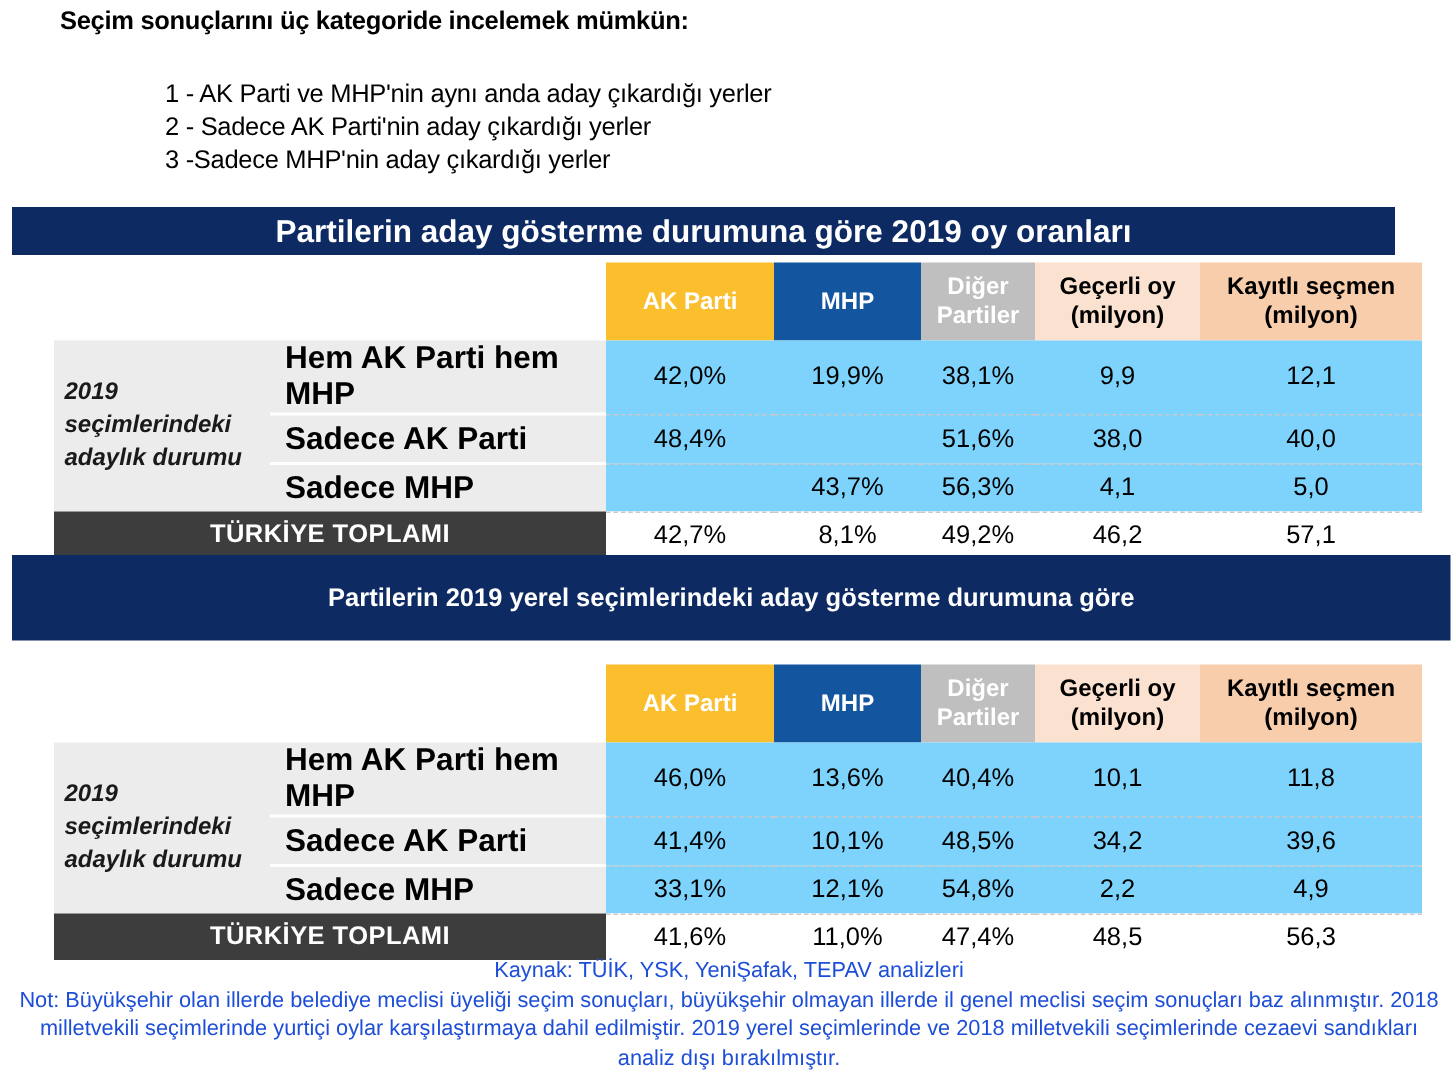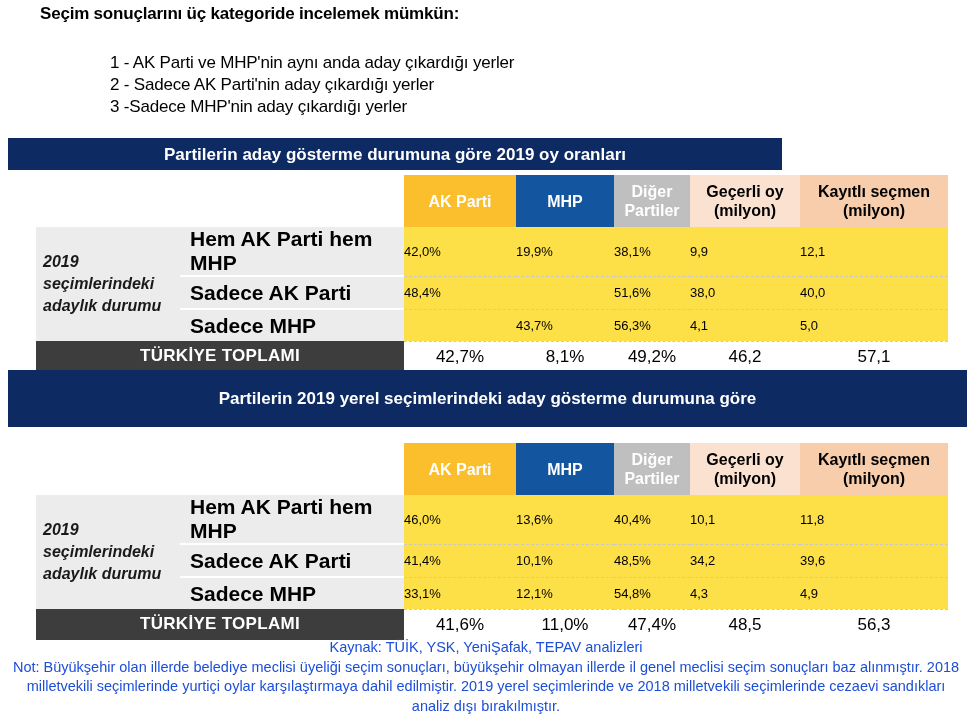--- a/index.html
+++ b/index.html
@@ -41,22 +41,22 @@
     background: #0e2a63;
     color: #ffffff;
     font-weight: bold;
     display: flex;
     align-items: center;
     justify-content: center;
     text-align: center;
     line-height: 25px;
   }
   #banner-1 {
-    left: 8px; top: 138px; width: 774px; height: 32px;
-    font-size: 17px;
+    left: 8px; top: 138px; width: 922px; height: 32px;
+    font-size: 21px;
   }
   #banner-2 {
     left: 8px; top: 370px; width: 959px; height: 57px;
     font-size: 17px;
   }
 
   
   .tepav-logo {
     position: absolute;
     left: 36px;
@@ -125,23 +125,24 @@
     background: #ececec;
     font-weight: bold;
     font-size: 21px;
     padding-left: 10px !important;
     height: 31px;
     color: #000000;
     border-top: 2px solid #ffffff;
   }
   tr.first-body .row-label { border-top: none; }
   .num {
-    font-size: 13px;
+    text-align: center;
+    font-size: 17px;
     height: 31px;
-    background: #fde047;
+    background: #7dd3fc;
     border-top: 1px dashed #c9c9c9;
   }
   tr.first-body .num { border-top: none; }
 
   
   .total-label {
     background: #3d3d3d;
     color: #ffffff;
     font-weight: bold;
     font-size: 17px;
@@ -314,21 +315,21 @@
         <td class="num">10,1%</td>
         <td class="num">48,5%</td>
         <td class="num">34,2</td>
         <td class="num">39,6</td>
       </tr>
       <tr>
         <td class="row-label">Sadece MHP</td>
         <td class="num">33,1%</td>
         <td class="num">12,1%</td>
         <td class="num">54,8%</td>
-        <td class="num">4,3</td>
+        <td class="num">2,2</td>
         <td class="num">4,9</td>
       </tr>
       <tr>
         <td class="total-label" colspan="2">TÜRKİYE TOPLAMI</td>
         <td class="total-num">41,6%</td>
         <td class="total-num">11,0%</td>
         <td class="total-num">47,4%</td>
         <td class="total-num">48,5</td>
         <td class="total-num">56,3</td>
       </tr>

